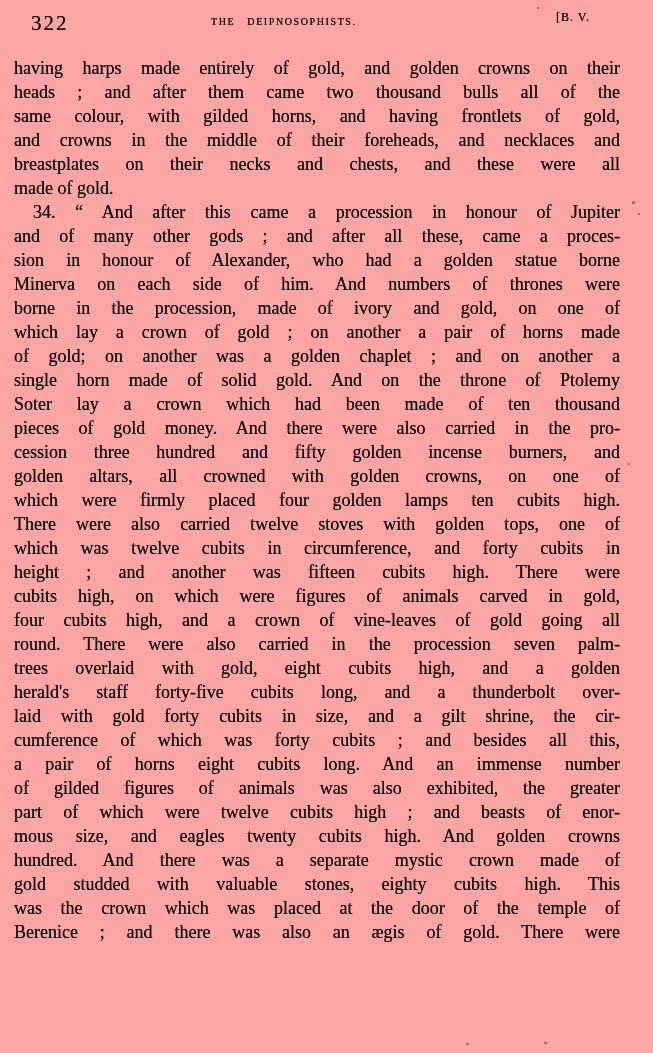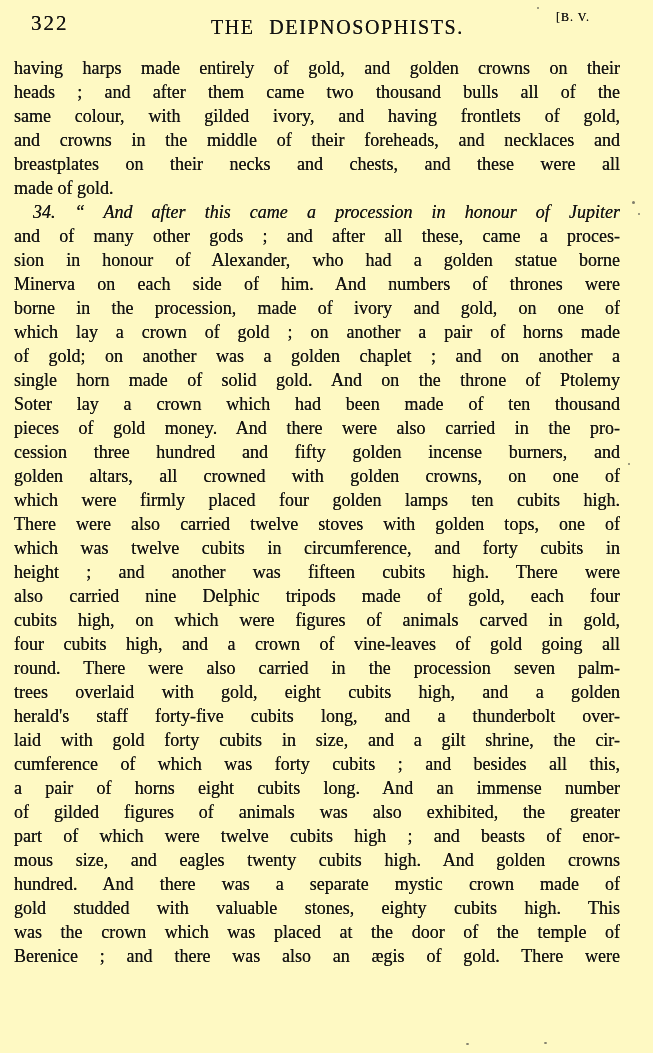--- a/index.html
+++ b/index.html
@@ -4,35 +4,35 @@
 <style>
   html, body {
     margin: 0;
     padding: 0;
     background: #ffffff;
   }
   .page {
     position: relative;
     width: 653px;
     height: 1053px;
-    background: #fef9c3;
+    background: #fca5a5;
     color: #131313;
     font-family: "Liberation Serif", "DejaVu Serif", serif;
     overflow: hidden;
   }
   .running-head span { position: absolute; white-space: nowrap; }
   .pagenum {
     left: 31px; top: 11px;
     font-size: 21px;
     letter-spacing: 2px;
     text-shadow: 0 0 0.5px rgba(0,0,0,0.85);
   }
   .title {
     left: 211px; top: 16px;
-    font-size: 20px;
+    font-size: 10px;
     letter-spacing: 1.6px;
     word-spacing: 8px;
     text-shadow: 0 0 0.5px rgba(0,0,0,0.85);
     text-align: right;
   }
   .bookref {
     left: 556px; top: 10px;
     font-size: 12px;
     letter-spacing: 1px;
     text-shadow: 0 0 0.5px rgba(0,0,0,0.85);
@@ -46,21 +46,21 @@
   .paragraph { margin: 0; padding: 0; }
   .line {
     height: 24px;
     line-height: 24px;
     font-size: 18px;
     text-align: justify;
     text-align-last: justify;
     overflow: hidden;
     text-shadow: 0 0 0.45px rgba(10,10,10,0.85);
   }
-  .line.indent { text-indent: 19px; font-style: italic; }
+  .line.indent { text-indent: 19px; }
   .line.short-last { text-align-last: left; }
   .speck {
     position: absolute;
     background: #3a3a3a;
     border-radius: 50%;
     opacity: 0.65;
   }
   .speck.s1 { left: 632px; top: 201px; width: 3px; height: 3px; }
   .speck.s2 { left: 638px; top: 213px; width: 2px; height: 2px; }
   .speck.s3 { left: 466px; top: 1043px; width: 3px; height: 2px; }
@@ -76,21 +76,21 @@
   <header class="running-head">
     <span class="pagenum">322</span>
     <span class="title">THE DEIPNOSOPHISTS.</span>
     <span class="bookref">[B. V.</span>
   </header>
 
   <main class="body-text" id="bodyText">
       <div class="paragraph">
         <div class="line">having harps made entirely of gold, and golden crowns on their</div>
         <div class="line">heads ; and after them came two thousand bulls all of the</div>
-        <div class="line">same colour, with gilded ivory, and having frontlets of gold,</div>
+        <div class="line">same colour, with gilded horns, and having frontlets of gold,</div>
         <div class="line">and crowns in the middle of their foreheads, and necklaces and</div>
         <div class="line">breastplates on their necks and chests, and these were all</div>
         <div class="line short-last">made of gold.</div>
       </div>
       <div class="paragraph">
         <div class="line indent">34. “ And after this came a procession in honour of Jupiter</div>
         <div class="line">and of many other gods ; and after all these, came a proces-</div>
         <div class="line">sion in honour of Alexander, who had a golden statue borne</div>
         <div class="line">Minerva on each side of him. And numbers of thrones were</div>
         <div class="line">borne in the procession, made of ivory and gold, on one of</div>
@@ -98,21 +98,20 @@
         <div class="line">of gold; on another was a golden chaplet ; and on another a</div>
         <div class="line">single horn made of solid gold. And on the throne of Ptolemy</div>
         <div class="line">Soter lay a crown which had been made of ten thousand</div>
         <div class="line">pieces of gold money. And there were also carried in the pro-</div>
         <div class="line">cession three hundred and fifty golden incense burners, and</div>
         <div class="line">golden altars, all crowned with golden crowns, on one of</div>
         <div class="line">which were firmly placed four golden lamps ten cubits high.</div>
         <div class="line">There were also carried twelve stoves with golden tops, one of</div>
         <div class="line">which was twelve cubits in circumference, and forty cubits in</div>
         <div class="line">height ; and another was fifteen cubits high. There were</div>
-        <div class="line">also carried nine Delphic tripods made of gold, each four</div>
         <div class="line">cubits high, on which were figures of animals carved in gold,</div>
         <div class="line">four cubits high, and a crown of vine-leaves of gold going all</div>
         <div class="line">round. There were also carried in the procession seven palm-</div>
         <div class="line">trees overlaid with gold, eight cubits high, and a golden</div>
         <div class="line">herald's staff forty-five cubits long, and a thunderbolt over-</div>
         <div class="line">laid with gold forty cubits in size, and a gilt shrine, the cir-</div>
         <div class="line">cumference of which was forty cubits ; and besides all this,</div>
         <div class="line">a pair of horns eight cubits long. And an immense number</div>
         <div class="line">of gilded figures of animals was also exhibited, the greater</div>
         <div class="line">part of which were twelve cubits high ; and beasts of enor-</div>

